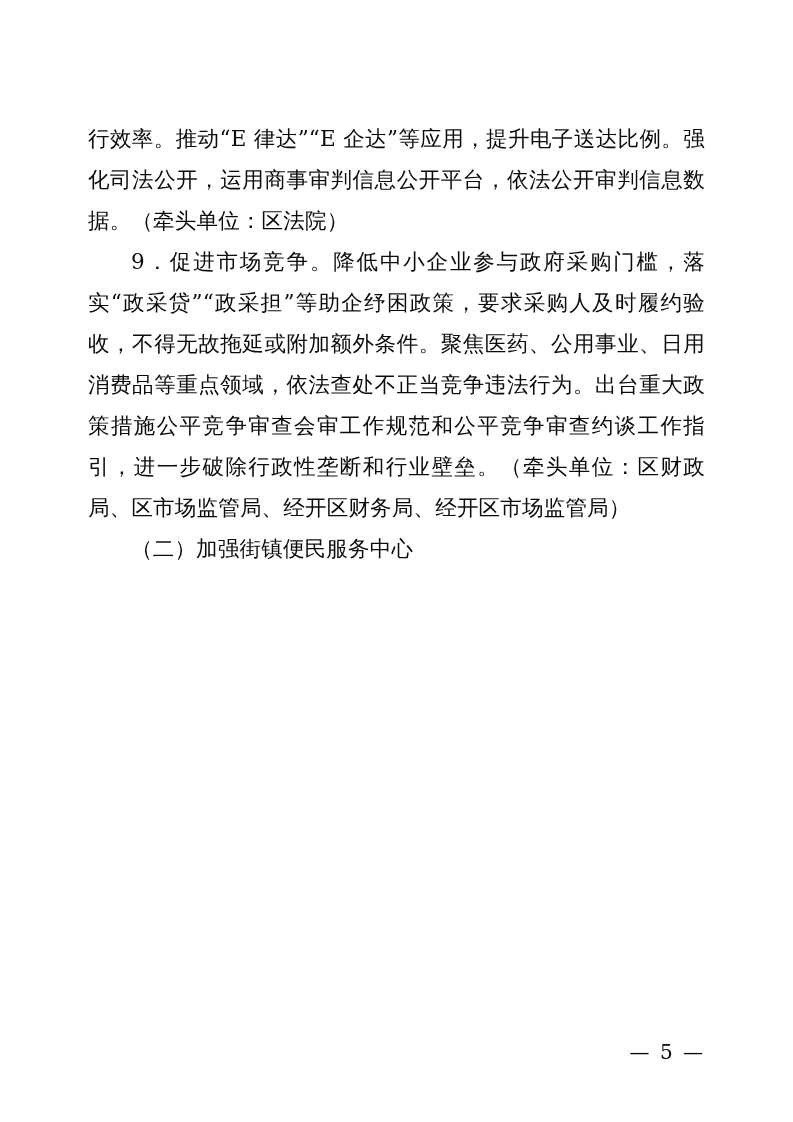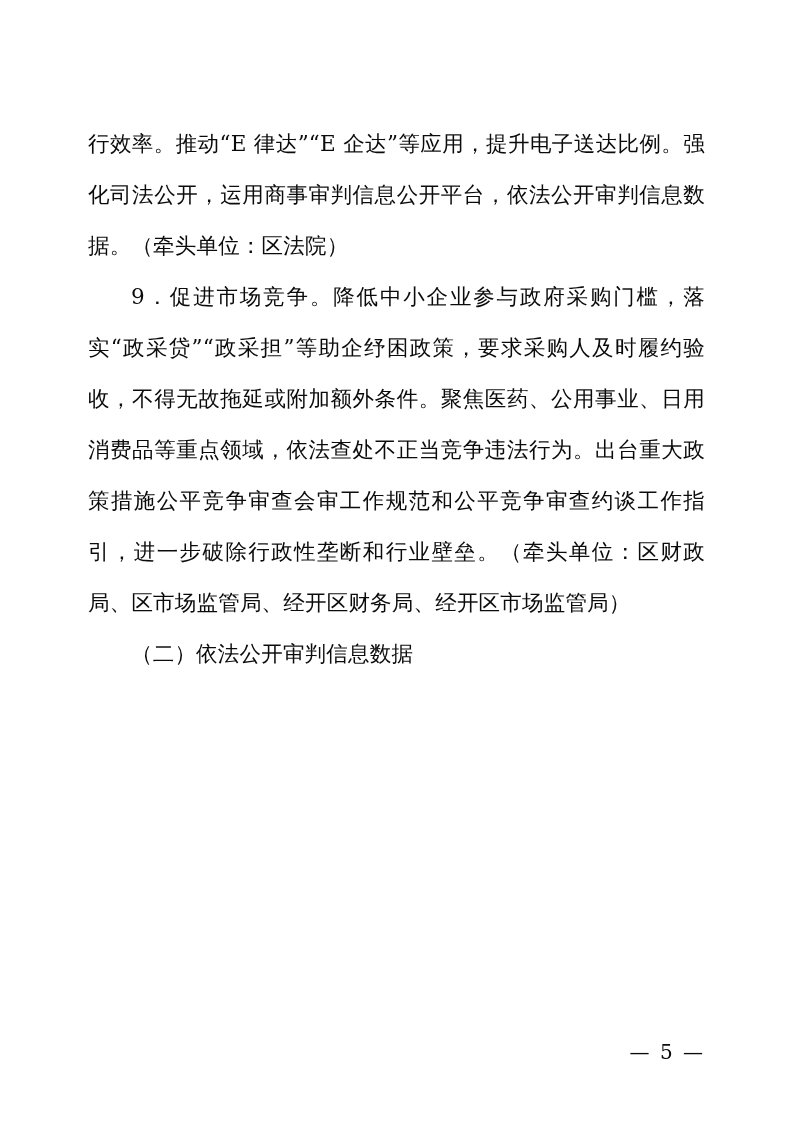--- a/index.html
+++ b/index.html
@@ -16,21 +16,21 @@
   }
   .page {
     position: relative;
     width: 793px;
     height: 1122px;
     box-sizing: border-box;
     padding: 118px 88px 60px 88px;
   }
   .doc-body {
     font-size: 21.5px;
-    line-height: 51px;
+    line-height: 41px;
     text-align: justify;
     text-justify: inter-ideograph;
     letter-spacing: 0.2px;
   }
   .para {
     margin: 0;
     text-indent: 0;
   }
   .para.indent {
     text-indent: 2em;
@@ -50,16 +50,16 @@
     color: #0b0b0b;
   }
 </style>
 </head>
 <body>
 
 <div class="page">
   <div class="doc-body">
     <p class="para">行效率。推动“E 律达”“E 企达”等应用，提升电子送达比例。强化司法公开，运用商事审判信息公开平台，依法公开审判信息数据。（牵头单位：区法院）</p>
     <p class="para indent">9．促进市场竞争。降低中小企业参与政府采购门槛，落实“政采贷”“政采担”等助企纾困政策，要求采购人及时履约验收，不得无故拖延或附加额外条件。聚焦医药、公用事业、日用消费品等重点领域，依法查处不正当竞争违法行为。出台重大政策措施公平竞争审查会审工作规范和公平竞争审查约谈工作指引，进一步破除行政性垄断和行业壁垒。（牵头单位：区财政局、区市场监管局、经开区财务局、经开区市场监管局）</p>
-    <p class="para indent">（二）依法公开审判信息数据</p>
+    <p class="para indent">（二）加强街镇便民服务中心</p>
   </div>
   <div class="footer">— 5 —</div>
 </div>
 
 </body></html>

